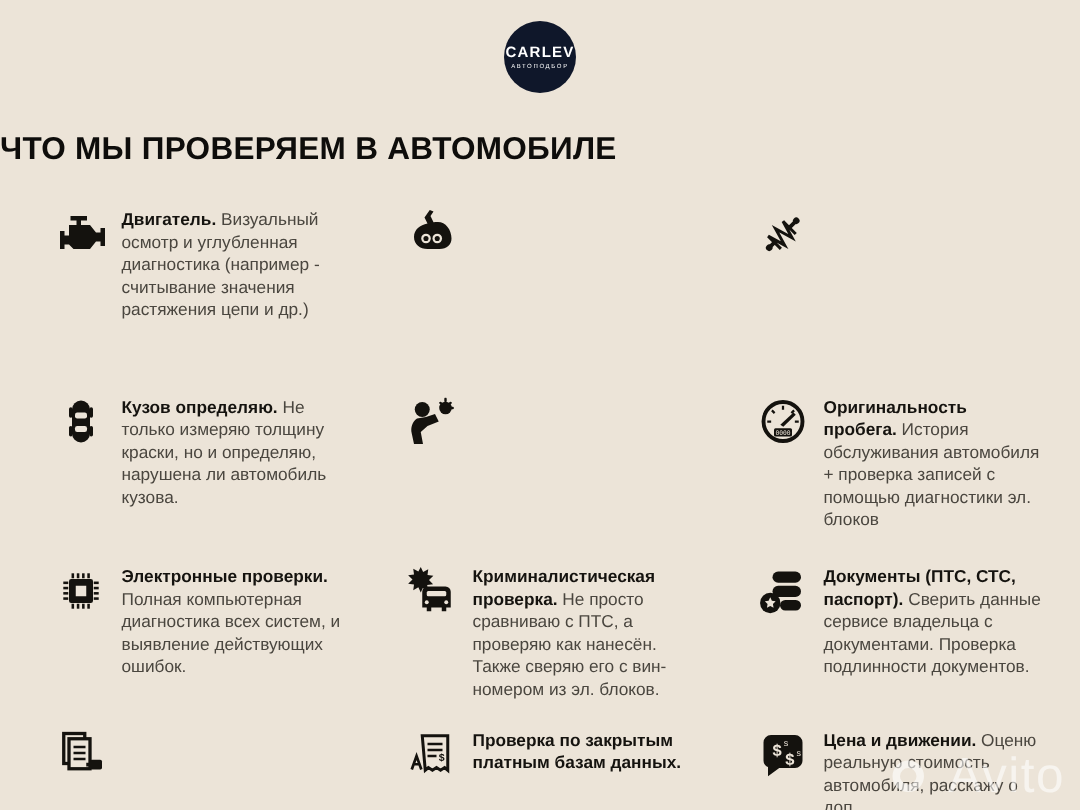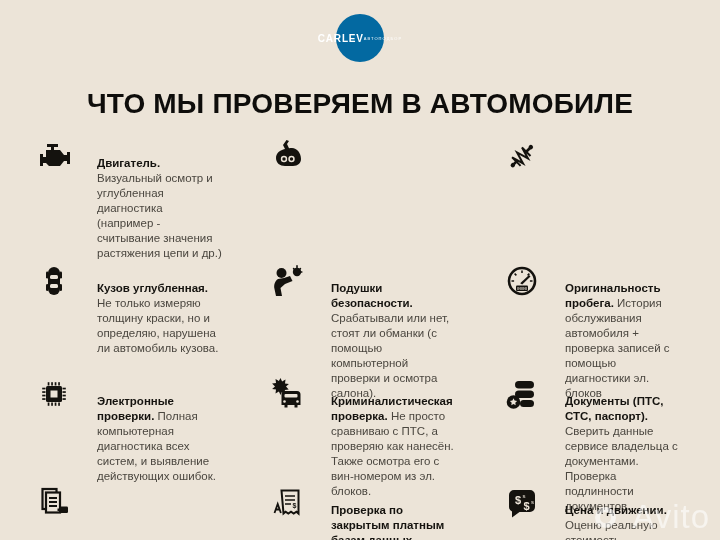--- a/index.html
+++ b/index.html
@@ -3,40 +3,40 @@
 <meta charset="utf-8">
 <style>
   html,body{margin:0;padding:0;}
   .page{
     position:relative; width:720px; height:540px; overflow:hidden;
     background:#ece4d8; font-family:"Liberation Sans", sans-serif;
   }
   
   .logo{
     position:absolute; top:14px; left:50%; transform:translateX(-50%);
-    width:48px; height:48px; border-radius:50%; background:#0369a1;
-    display:flex; flex-direction:row; align-items:center; justify-content:center;
+    width:48px; height:48px; border-radius:50%; background:#0f172a;
+    display:flex; flex-direction:column; align-items:center; justify-content:center;
   }
   .logo .brand{color:#fff; font-weight:bold; font-size:10px; letter-spacing:.8px; line-height:11px;}
   .logo .sub{color:#fff; font-size:4px; letter-spacing:1.1px; line-height:5px;}
   
   .title{
-    position:absolute; top:88px; left:0; width:100%; text-align:center;
-    font-size:28px; font-weight:800; color:#0e0d0b; letter-spacing:.2px;
+    position:absolute; top:88px; left:0; width:100%; 
+    font-size:21px; font-weight:800; color:#0e0d0b; letter-spacing:.2px;
   }
   
   .grid{
     position:absolute; left:38px; top:140px; width:658px;
     display:grid; grid-template-columns:200px 200px 190px;
     grid-template-rows:125px 113px 109px auto; column-gap:34px;
   }
   .cell{display:flex; align-items:flex-start; gap:11px;}
   .icon{flex:0 0 32px; width:32px; height:32px;}
   .icon svg{display:block;}
-  .txt{margin:16px; font-size:11.5px; line-height:15px; color:#4a463f;}
+  .txt{margin:0; font-size:11.5px; line-height:15px; color:#4a463f;}
   .txt b{color:#15130f;}
   
   .watermark{
     position:absolute; right:10px; bottom:4px;
     display:flex; align-items:center; gap:16px;
     color:rgba(255,255,255,.58); font-weight:normal; font-size:33px; letter-spacing:1px;
     pointer-events:none;
   }
   .wm-logo{
     width:21px; height:21px; border:5px solid rgba(255,255,255,.58);
@@ -96,35 +96,34 @@
         <svg viewBox="0 0 32 32" width="32" height="32">
           <rect x="10" y="2" width="12" height="28" rx="6" fill="#14120e"></rect>
           <rect x="12" y="10" width="8" height="4" rx="1.5" fill="#ece4d8"></rect>
           <rect x="12" y="19" width="8" height="4" rx="1.5" fill="#ece4d8"></rect>
           <rect x="8" y="6.5" width="2.4" height="7" rx="1.2" fill="#14120e"></rect>
           <rect x="21.6" y="6.5" width="2.4" height="7" rx="1.2" fill="#14120e"></rect>
           <rect x="8" y="19" width="2.4" height="7" rx="1.2" fill="#14120e"></rect>
           <rect x="21.6" y="19" width="2.4" height="7" rx="1.2" fill="#14120e"></rect>
         </svg>
       </span>
-      <p class="txt"><b>Кузов углубленная.</b> <span>Не только измеряю толщину краски, но и определяю, нарушена ли автомобиль кузова.</span></p>
+      <p class="txt"><b>Кузов определяю.</b> <span>Не только измеряю толщину краски, но и определяю, нарушена ли автомобиль кузова.</span></p>
     </div>
 
     <div class="cell">
       <span class="icon">
         <svg viewBox="0 0 32 32" width="32" height="32">
           <circle cx="9.5" cy="8" r="5" fill="#14120e"></circle>
           <path d="M6 14c-3 2-4.5 6-3.5 10l1.5 7h6l-1.5-8 4.5-4 7.5-3-2.5-5-6 2z" fill="#14120e"></path>
           <circle cx="25" cy="7" r="4.2" fill="#14120e"></circle>
           <g stroke="#14120e" stroke-width="1.6" stroke-linecap="round">
             <path d="M25 .8v1.6M29.8 7h-1.6M28.4 3.6l-1.2 1.2M21.6 3.6l1.2 1.2" fill="none"></path>
           </g>
         </svg>
       </span>
-      <p class="txt"><b>Подушки безопасности.</b> <span>Срабатывали или нет, стоят ли обманки (с помощью компьютерной проверки и осмотра салона).</span></p>
     </div>
 
     <div class="cell">
       <span class="icon">
         <svg viewBox="0 0 32 32" width="32" height="32">
           <circle cx="16" cy="16" r="13" fill="none" stroke="#14120e" stroke-width="2.6"></circle>
           <g stroke="#14120e" stroke-width="1.5" fill="none">
             <path d="M16 5.5v2.6M8.6 8.6l1.8 1.8M23.4 8.6l-1.8 1.8M5.5 16h2.6M26.5 16h-2.6"></path>
           </g>
           <path d="M14.2 18.2L23 10l1.5 1.5-8.3 8z" fill="#14120e"></path>
@@ -166,21 +165,21 @@
     <div class="cell">
       <span class="icon">
         <svg viewBox="0 0 32 32" width="32" height="32">
           <path fill="#14120e" d="M8.5 0l1.6 3.4 3.4-1.9-.5 3.9 3.9.5-2.9 2.7 2.7 2.9-3.9.5.5 3.9-3.4-1.9L8.5 17l-1.6-3.5-3.4 2 .5-3.9-3.9-.5 2.9-2.7L.1 5.5 4 5l-.5-3.9 3.4 1.9z"></path>
           <path fill="#14120e" d="M13 13h12a3.5 3.5 0 013.5 3.5V27h-3v2.5h-3V27h-7v2.5h-3V27h-3V16.5A3.5 3.5 0 0113 13z"></path>
           <rect x="12.5" y="16" width="13" height="3.5" rx="1" fill="#ece4d8"></rect>
           <circle cx="12.5" cy="23.5" r="1.3" fill="#ece4d8"></circle>
             <circle cx="25.5" cy="23.5" r="1.3" fill="#ece4d8"></circle>
         </svg>
       </span>
-      <p class="txt"><b>Криминалистическая проверка.</b> <span>Не просто сравниваю с ПТС, а проверяю как нанесён. Также осмотра его с вин-номером из эл. блоков.</span></p>
+      <p class="txt"><b>Криминалистическая проверка.</b> <span>Не просто сравниваю с ПТС, а проверяю как нанесён. Также сверяю его с вин-номером из эл. блоков.</span></p>
     </div>
 
     <div class="cell">
       <span class="icon">
         <svg viewBox="0 0 32 32" width="32" height="32">
           <g fill="#14120e">
             <rect x="9" y="3" width="19" height="7.5" rx="3.75"></rect>
             <rect x="9" y="12.5" width="19" height="7.5" rx="3.75"></rect>
             <rect x="14" y="22" width="14" height="7" rx="3.5"></rect>
             <circle cx="7.5" cy="24" r="6.8"></circle>

